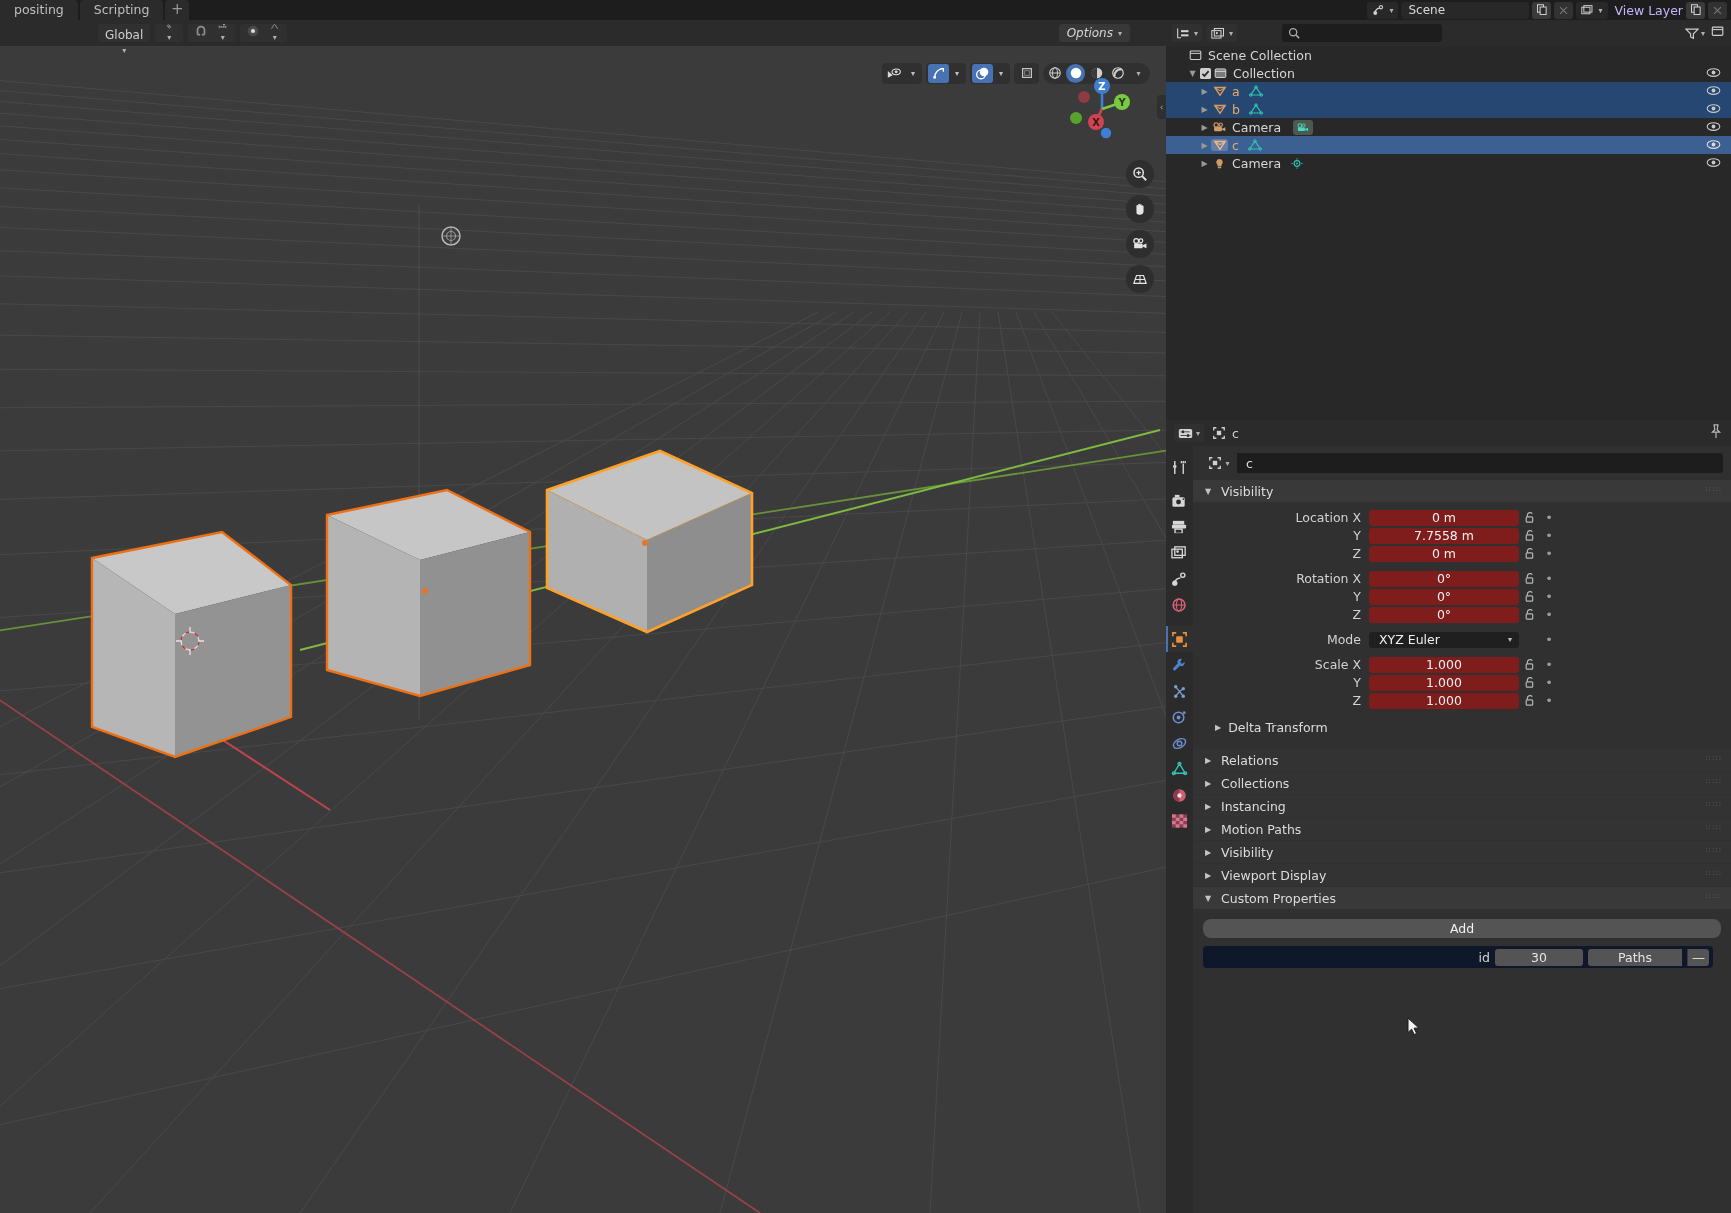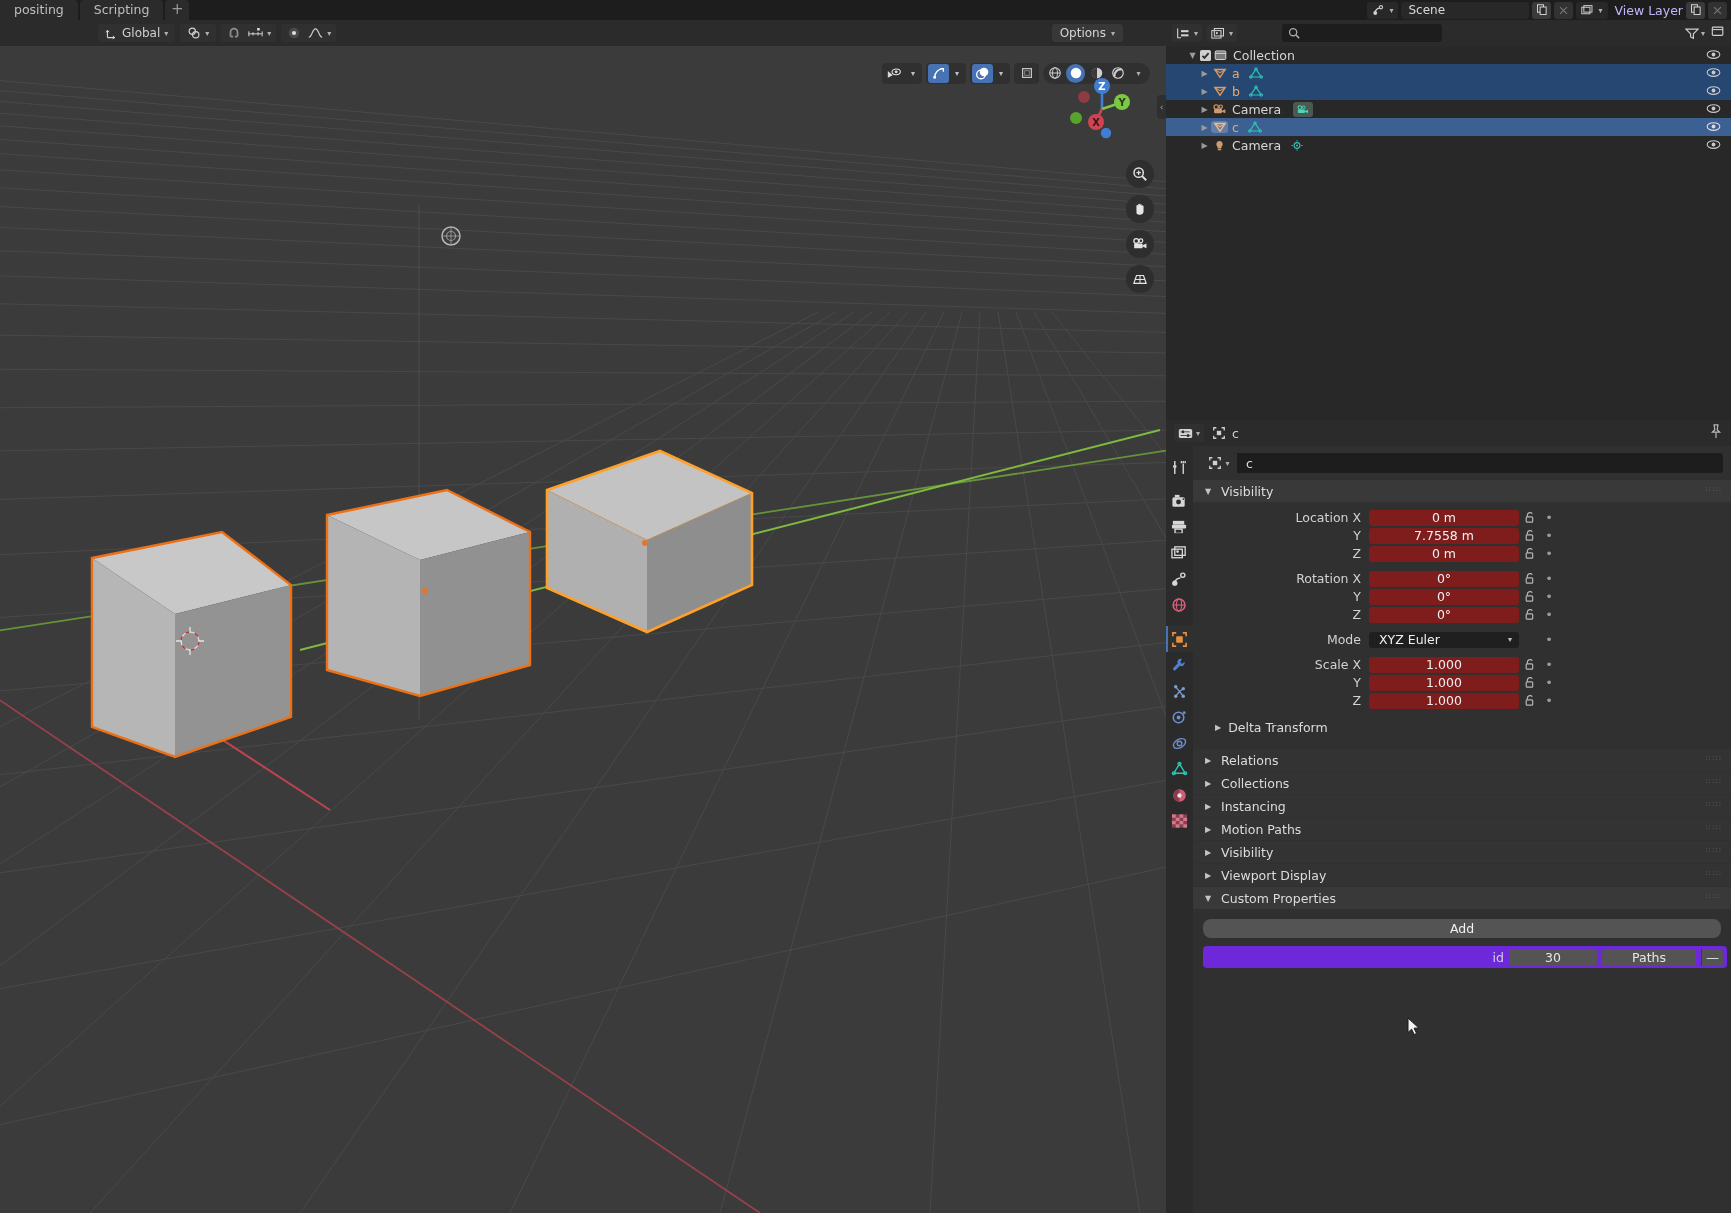--- a/index.html
+++ b/index.html
@@ -28,25 +28,25 @@
 
   
   #viewport { position:absolute; left:0; top:20px; width:1166px; height:1193px;
     background:#3b3b3b; overflow:hidden; }
   #vp-canvas { position:absolute; inset:0; }
   #vp-header { position:absolute; left:0; top:0; width:1166px; height:26px;
     background:#2b2b2b; display:flex; align-items:center; }
   .vh-grp { display:flex; align-items:center; height:18px; background:#303030;
     border-radius:3px; margin-left:5px; padding:0 2px; }
   .vh-item { height:18px; padding:0 5px; display:flex; align-items:center;
-    gap:4px; color:#cfcfcf; font-size:12px; border-radius:3px; }
+    gap:4px; color:#cfcfcf; font-size:12px; border-radius:3px;flex-direction:column; }
   .caret { font-size:8px; color:#b0b0b0; }
-  .opt-btn { position:absolute; right:43px; top:4px; height:18px; padding:0 8px;
+  .opt-btn { position:absolute; right:36px; top:4px; height:18px; padding:0 8px;
     background:#383838; border-radius:3px; display:flex; align-items:center;
-    gap:5px; font-size:12px; color:#d5d5d5; }
+    gap:5px; font-size:12px; color:#d5d5d5;font-style:italic; }
 
   #vp-header2 { position:absolute; right:0; top:40px; width:240px; height:26px;
     display:flex; align-items:center; justify-content:flex-end; gap:4px;
     padding-right:16px; }
   .sh-grp { display:flex; align-items:center; background:#303030;
     border-radius:11px; height:21px; padding:0 1px; }
   .sh-ball { width:19px; height:19px; border-radius:50%; margin:0 1px;
     display:flex; align-items:center; justify-content:center; }
   .sh-ball.on { background:#4772b3; }
   .pill { display:flex; align-items:center; background:#303030; border-radius:4px;
@@ -146,21 +146,21 @@
     color:#9a9a9a; font-size:13px; }
   .fgap { height:7px; }
 
   .sub-hdr { height:21px; display:flex; align-items:center; gap:7px;
     padding-left:22px; font-size:12.5px; color:#dcdcdc; }
   .sub-hdr .pt-tri { font-size:8px; color:#c4c4c4; }
 
   .cp-add { margin:6px 10px 0 10px; height:19px; background:#545454;
     border-radius:8px; display:flex; align-items:center; justify-content:center;
     font-size:12.5px; color:#f0f0f0; }
-  .cp-row { margin:8px 4px 0 10px; height:22px; background:#6d28d9;
+  .cp-row { margin:8px 18px 0 10px; height:22px; background:#0f172a;
     border-radius:4px; display:flex; align-items:center;
     justify-content:flex-end; padding-right:4px; gap:5px; }
   .cp-key { font-size:12.5px; color:#d2d2d2; }
   .cp-val { width:88px; height:17px; background:#545454; border-radius:3px;
     display:flex; align-items:center; justify-content:center; font-size:12.5px; }
   .cp-edit { width:94px; height:17px; background:#545454; border-radius:3px 0 0 3px;
     display:flex; align-items:center; justify-content:center; font-size:12.5px; }
   .cp-del { width:22px; height:17px; background:#545454; border-radius:0 3px 3px 0;
     display:flex; align-items:center; justify-content:center;
     font-size:13px; color:#e8e8e8; border-left:1px solid #3a3a3a; }
@@ -532,20 +532,30 @@
         <svg width="14" height="13" viewBox="0 0 16 14">
           <rect x="1.5" y="2" width="12" height="9.5" rx="1" fill="none" stroke="#cfcfcf" stroke-width="1.3"></rect>
           <path d="M1.5 4.8 H13.5" stroke="#cfcfcf" stroke-width="1.2"></path>
         </svg>
       </div>
     </div>
   </div>
 
   <div class="ol-rows">
 
+    <div class="ol-row">
+      <span class="tri"></span>
+      <span class="ol-ico">
+        <svg width="13" height="12" viewBox="0 0 16 14">
+          <rect x="1.5" y="2" width="13" height="10.5" rx="1.2" fill="none" stroke="#cfcfcf" stroke-width="1.3"></rect>
+          <path d="M1.5 5 H14.5" stroke="#cfcfcf" stroke-width="1.2"></path>
+        </svg>
+      </span>
+      <span class="ol-name">Scene Collection</span>
+    </div>
 
     <div class="ol-row" style="padding-left:20px;">
       <span class="tri">▼</span>
       <span class="chk">
         <svg width="11" height="11" viewBox="0 0 12 12">
           <rect width="12" height="12" rx="2" fill="#cfcfcf"></rect>
           <path d="M2.6 6.3 L4.9 8.6 L9.4 3.4" stroke="#2b2b2b" stroke-width="1.9" fill="none"></path>
         </svg>
       </span>
       <span class="ol-ico">

